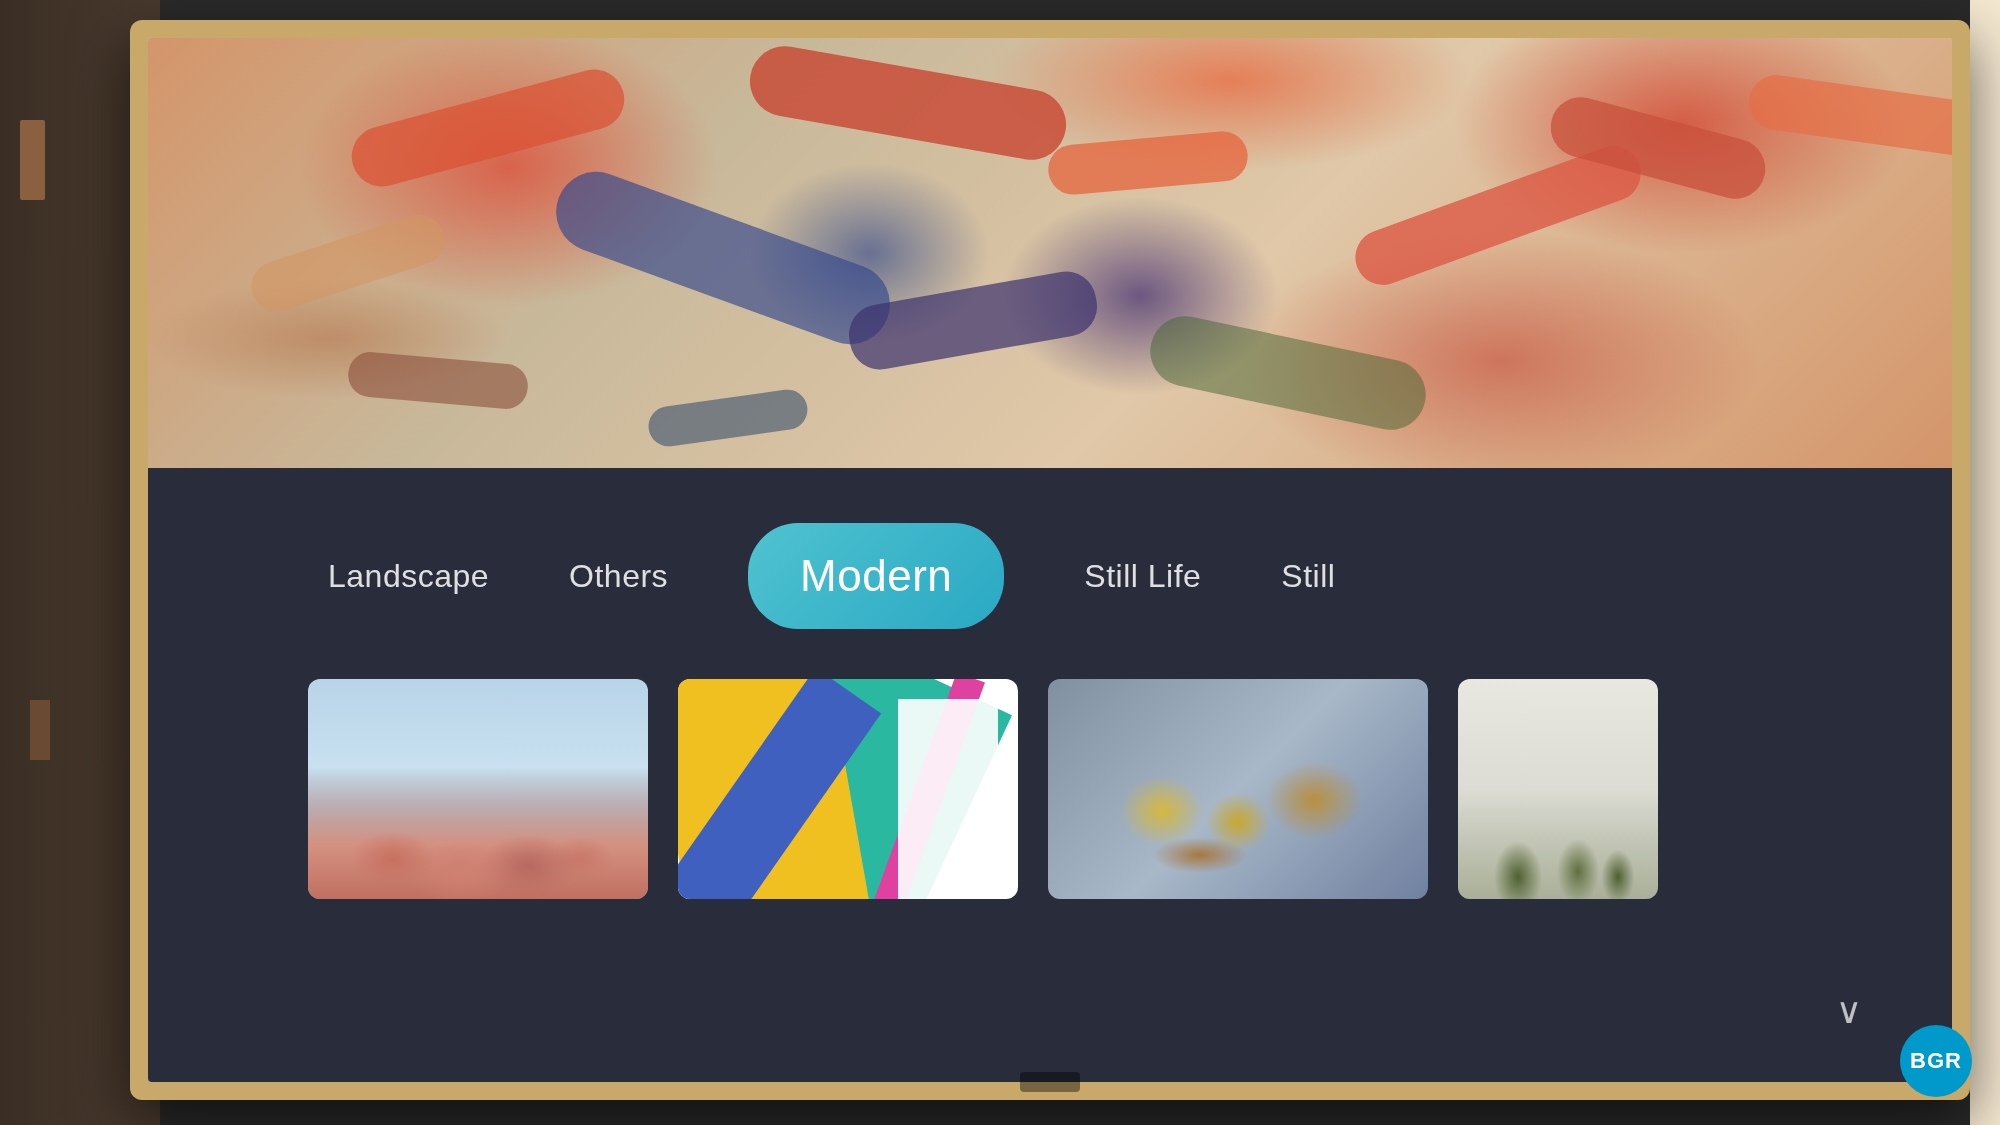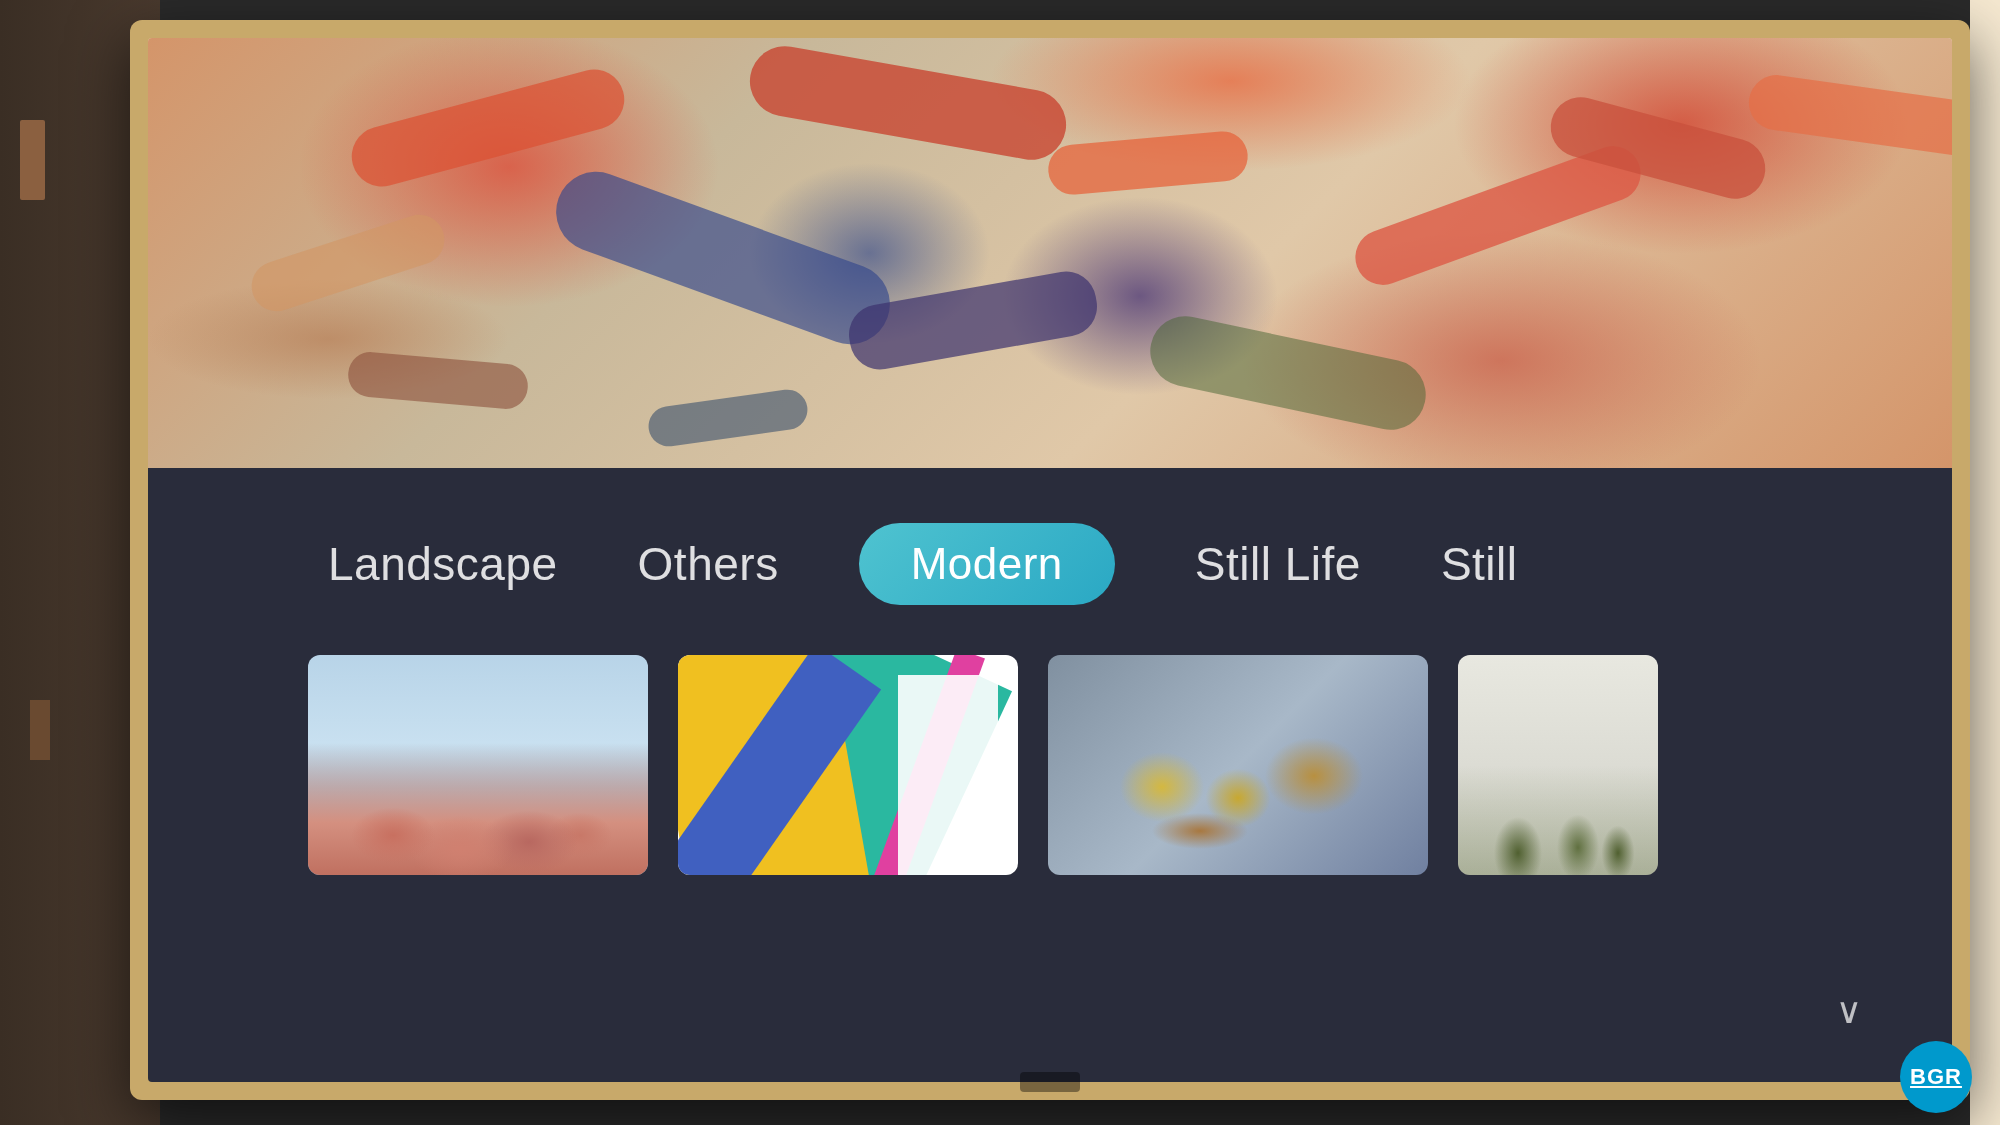--- a/index.html
+++ b/index.html
@@ -200,31 +200,31 @@
     
     .categories {
       display: flex;
       align-items: center;
       padding: 55px 180px 50px 180px;
       gap: 80px;
     }
 
     .category-item {
       color: rgba(255,255,255,0.85);
-      font-size: 46px;
+      font-size: 32px;
       font-weight: 300;
       cursor: pointer;
       white-space: nowrap;
       letter-spacing: 0.5px;
     }
 
     .category-item.active {
       background: linear-gradient(135deg, #4fc3d0, #2aa8c4);
       color: white;
-      padding: 16px 52px;
+      padding: 28px 52px;
       border-radius: 50px;
       font-weight: 500;
       font-size: 44px;
     }
 
     
     .thumbnails {
       display: flex;
       gap: 30px;
       padding: 0 160px;
@@ -365,35 +365,34 @@
       bottom: 50px;
       right: 90px;
       color: rgba(255,255,255,0.7);
       font-size: 36px;
       cursor: pointer;
     }
 
     
     .bgr-badge {
       position: absolute;
-      bottom: 12px;
+      bottom: 28px;
       right: 28px;
       width: 72px;
       height: 72px;
       background: #0099cc;
       border-radius: 50%;
       display: flex;
       align-items: center;
       justify-content: center;
       color: white;
       font-size: 22px;
       font-weight: bold;
       letter-spacing: 1px;
       z-index: 10;
-      text-decoration: underline;
     }
 
     
     .bookshelf {
       position: absolute;
       left: 0; top: 0;
       width: 160px;
       height: 1125px;
       overflow: hidden;
     }

